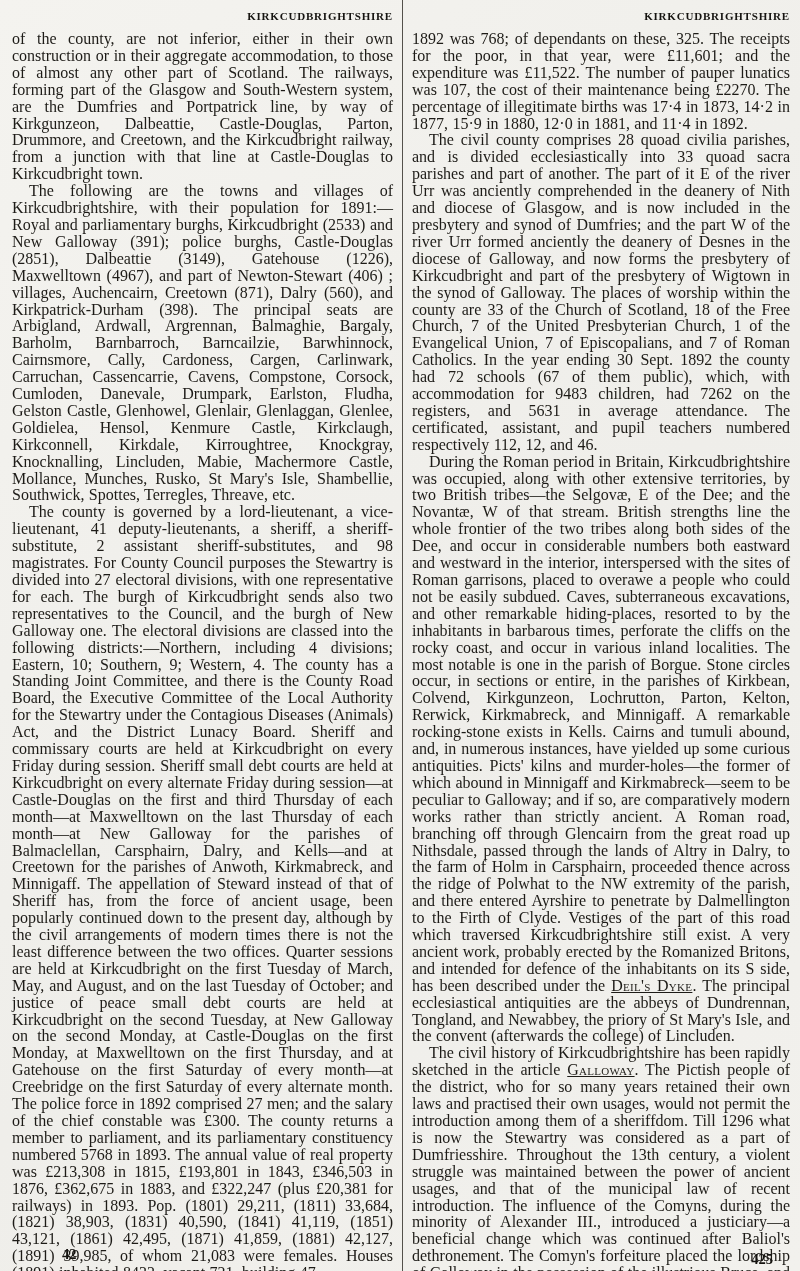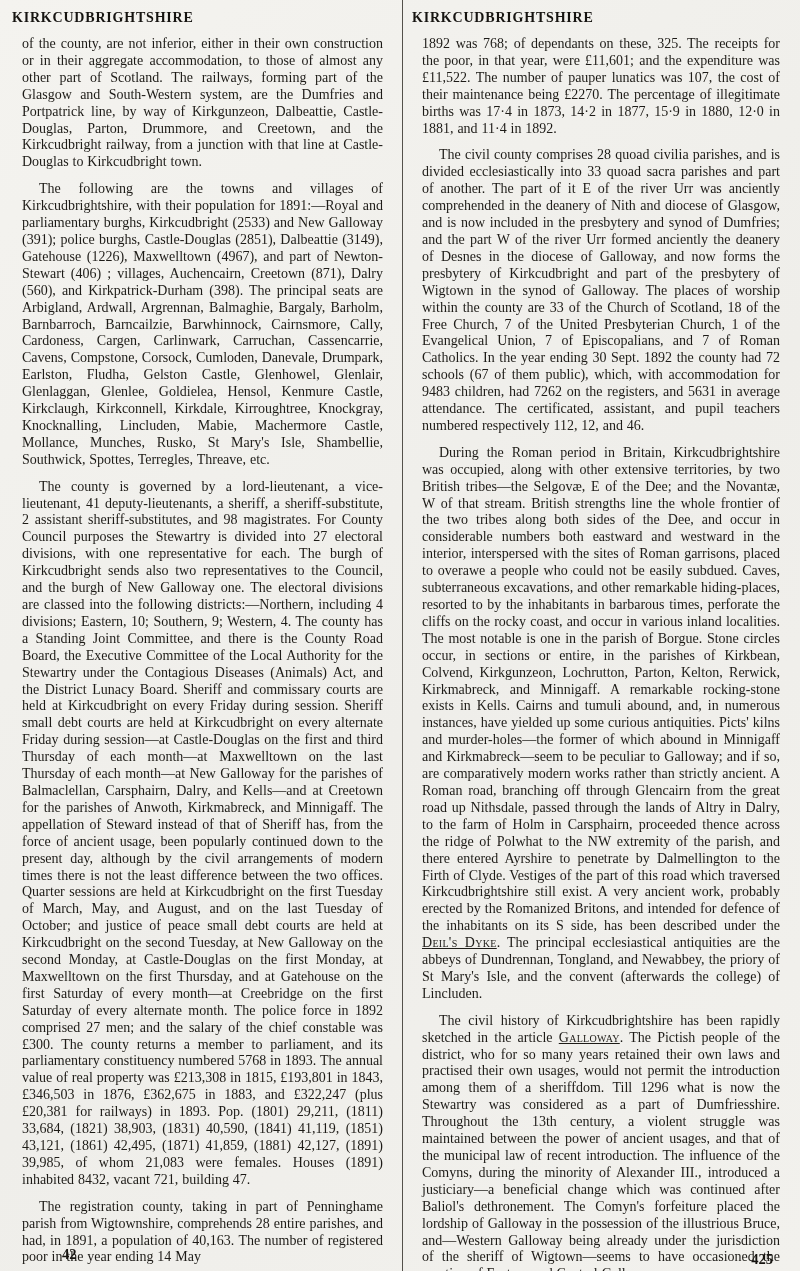--- a/index.html
+++ b/index.html
@@ -27,31 +27,31 @@
     padding-left: 12px;
     padding-right: 9px;
   }
   .column.right {
     width: 398px;
     padding-left: 9px;
     padding-right: 10px;
     border-left: 1px solid #54514b;
   }
   .col-header {
-    text-align: left;
+    text-align: right;
     font-weight: bold;
-    font-size: 14px;
+    font-size: 11px;
     letter-spacing: 0.8px;
     margin: 2px 0 9px 0;
     color: #161411;
   }
   .para {
-    margin: 10px;
+    margin: 0;
     text-align: justify;
-    font-size: 14px;
+    font-size: 16px;
     line-height: 16.9px;
     word-spacing: 0.4px;
   }
   .para.indent {
     text-indent: 17px;
   }
   .it { }
   .sc { font-variant: small-caps; letter-spacing: 0.3px; text-decoration: underline; }
   .page-number {
     position: absolute;

